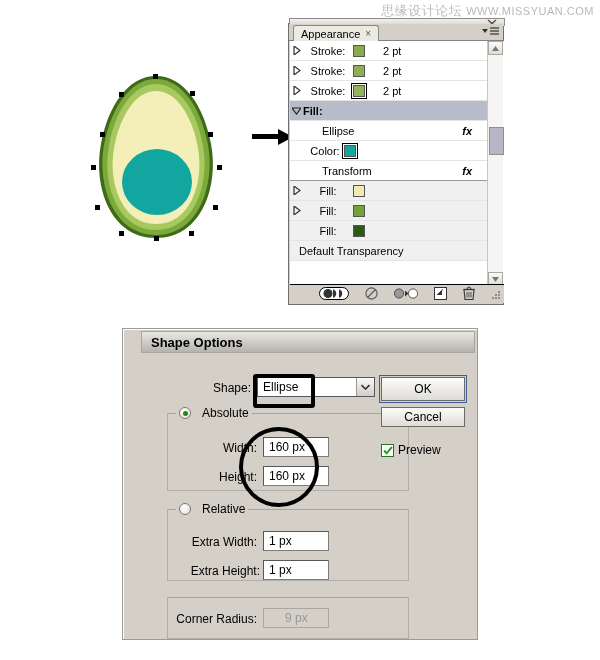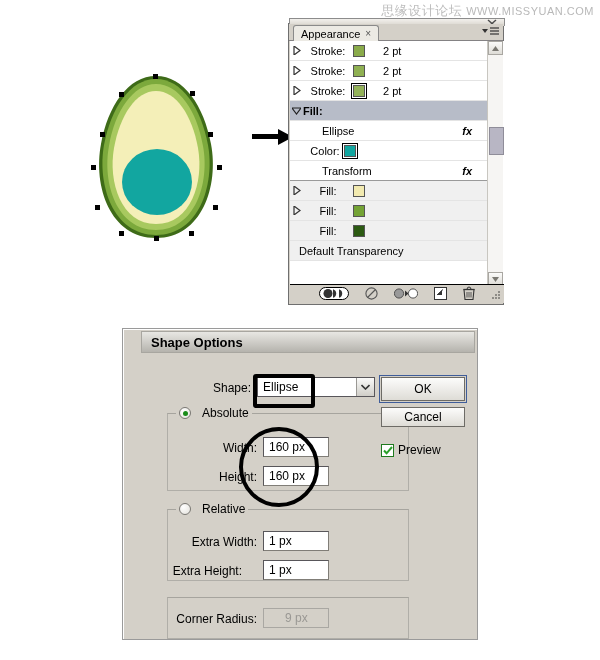--- a/index.html
+++ b/index.html
@@ -458,21 +458,21 @@
       <div class="groupbox" style="left:42px; top:154px; width:242px; height:72px">
         <div class="group-legend">
           <span class="radio"></span>
           <span>Relative</span>
         </div>
       </div>
 
       <div class="field-label" style="position:absolute; left:30px; top:180px; width:102px">Extra Width:</div>
       <div class="textbox" style="position:absolute; left:138px; top:176px; width:66px; height:20px">1 px</div>
 
-      <div class="field-label" style="position:absolute; left:11px; top:209px; width:106px">Extra Height:</div>
+      <div class="field-label" style="position:absolute; left:29px; top:209px; width:106px">Extra Height:</div>
       <div class="textbox" style="position:absolute; left:138px; top:205px; width:66px; height:20px">1 px</div>
 
       <div class="groupbox" style="left:42px; top:242px; width:242px; height:42px"></div>
 
       <div class="field-label" style="position:absolute; left:28px; top:257px; width:104px">Corner Radius:</div>
       <div class="textbox disabled" style="position:absolute; left:138px; top:253px; width:66px; height:20px">9 px</div>
 
       <div class="btn default" style="left:256px; top:22px; width:84px; height:24px">OK</div>
       <div class="btn" style="left:256px; top:52px; width:84px; height:20px">Cancel</div>
 

